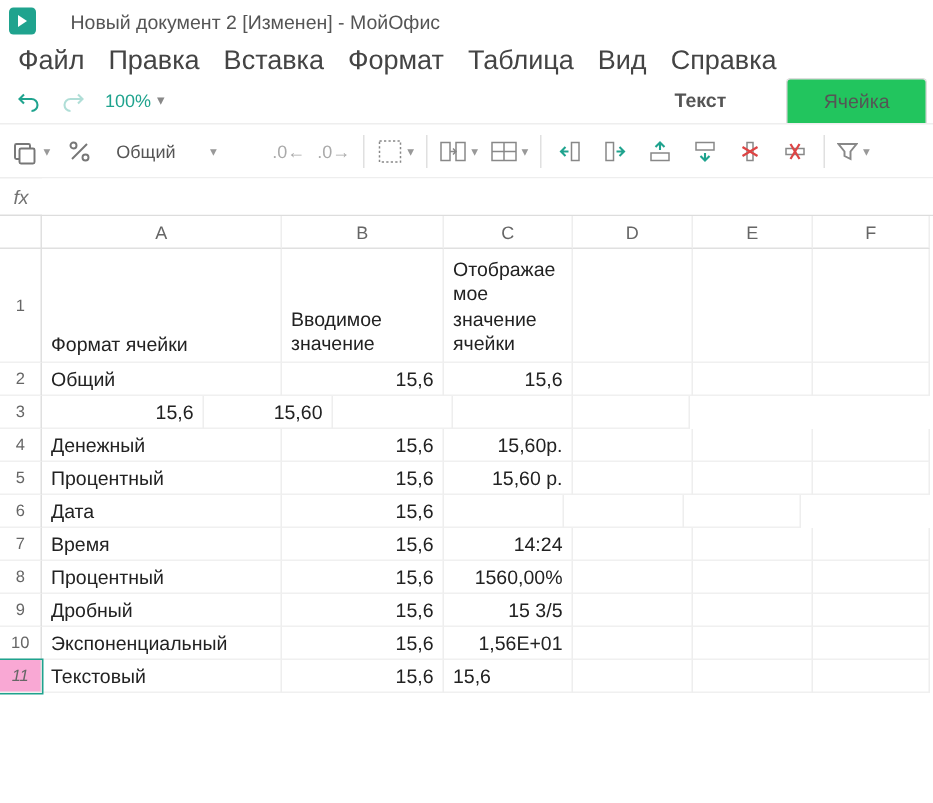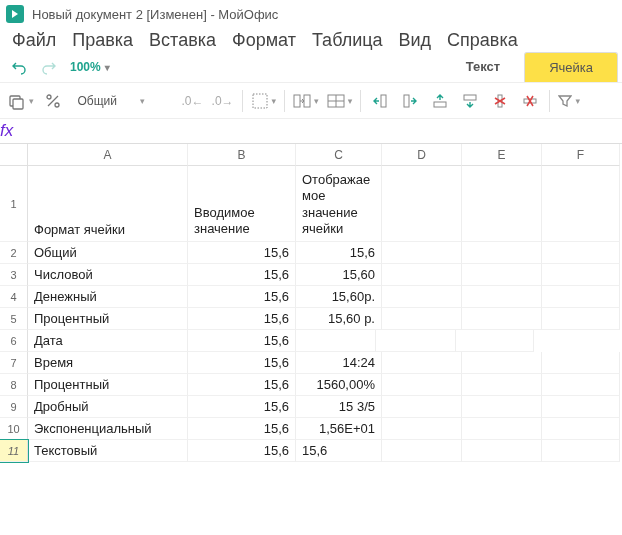--- a/index.html
+++ b/index.html
@@ -1,55 +1,55 @@
 <!DOCTYPE html>
 <html><head>
 <meta charset="utf-8">
 <style>
   * { box-sizing: border-box; margin: 0; padding: 0; font-family: "Segoe UI", Arial, sans-serif; }
   body { width: 622px; height: 535px; background: #fff; color: #333; font-size: 13px; overflow: hidden; }
 
   
-  .titlebar { display: flex; align-items: center; height: 28px; padding: 0 6px; }
+  .titlebar { display: flex; align-items: center; height: 28px; padding: 0 6px; gap: 15px; }
   .titlebar .logo { width: 18px; height: 18px; border-radius: 3px; background: #1fa38e; display: flex; align-items: center; justify-content: center; margin-right: 8px; }
   .titlebar .logo svg { width: 10px; height: 10px; }
   .titlebar .title { color: #555; font-size: 13px; }
 
   
   .menubar { display: flex; align-items: center; height: 24px; font-size: 18px; color: #444; padding: 0 4px; }
   .menubar .menu-item { padding: 0 8px; height: 24px; line-height: 24px; cursor: default; }
 
   
   .quickbar { display: flex; align-items: center; height: 30px; padding: 0 4px; }
   .quickbar .btn { width: 30px; height: 30px; display: flex; align-items: center; justify-content: center; color: #1fa38e; }
-  .quickbar .zoom { color: #1fa38e; font-size: 12px; padding: 0 6px; display: flex; align-items: center; font-weight: bold; }
+  .quickbar .zoom { color: #1fa38e; font-size: 12px; padding: 0 6px; display: flex; align-items: center; }
   .quickbar .zoom .chev { margin-left: 4px; color: #888; font-size: 10px; }
   .quickbar .spacer { flex: 1; }
   .tab { height: 30px; line-height: 30px; padding: 0 24px; font-size: 13px; color: #555; border-top-left-radius: 3px; border-top-right-radius: 3px; }
-  .tab.active { background: #fde047; border: 1px solid #ddd; border-bottom: none; font-weight: 500; }
+  .tab.active { background: #22c55e; border: 1px solid #ddd; border-bottom: none; font-weight: 500; margin-left: 16px; }
   .tab.inactive { background: transparent; font-weight: bold; }
 
   
   .toolbar { display: flex; align-items: center; height: 36px; padding: 0 4px; border-top: 1px solid #eee; }
   .toolbar .tb-btn { height: 30px; min-width: 30px; display: flex; align-items: center; justify-content: center; color: #666; padding: 0 4px; position: relative; }
   .toolbar .sep { width: 1px; height: 22px; background: #e0e0e0; margin: 0 4px; }
   .toolbar .chev { font-size: 9px; color: #999; margin-left: 3px; }
   .toolbar .fmt-label { font-size: 12px; color: #555; padding-left: 6px; padding-right: 20px; }
 
   
   .formulabar { display: flex; align-items: center; height: 26px; border-top: 1px solid #eee; border-bottom: 1px solid #ddd; }
-  .formulabar .fx { width: 28px; color: #6d28d9; font-style: italic; font-size: 17px; }
+  .formulabar .fx { width: 28px; text-align: center; color: #737373; font-style: italic; font-size: 13px; }
   .formulabar .fx-input { flex: 1; border: none; height: 24px; padding: 0 4px; font-size: 12px; }
 
   
   .grid { display: flex; flex-direction: column; font-size: 13px; color: #222; }
   .row { display: flex; height: 22px; }
   .row.header-row .cell { justify-content: center; color: #666; font-size: 12px; background: #fff; border-bottom: 1px solid #e0e0e0; }
   .row.tall { height: 76px; }
-  .row.selected .rowhead { background: #fef9c3; outline: 1px solid #1fa38e; z-index: 1; font-style: italic; }
+  .row.selected .rowhead { background: #f9a8d4; outline: 1px solid #1fa38e; z-index: 1; font-style: italic; }
   .rowhead { width: 28px; display: flex; align-items: center; justify-content: center; color: #666; font-size: 11px; border-right: 1px solid #e0e0e0; border-bottom: 1px solid #f0f0f0; background: #fff; }
   .cell { border-right: 1px solid #eee; border-bottom: 1px solid #f0f0f0; display: flex; align-items: center; padding: 0 6px; overflow: hidden; }
   .cell.colA { width: 160px; }
   .cell.colB { width: 108px; }
   .cell.colC { width: 86px; }
   .cell.colD { width: 80px; }
   .cell.colE { width: 80px; }
   .cell.colF { width: 78px; }
   .cell.num { justify-content: flex-end; }
   .cell.hdr { align-items: flex-end; padding-bottom: 4px; font-size: 13px; color: #222; }
@@ -224,21 +224,20 @@
         <div class="rowhead">2</div>
         <div class="cell colA">Общий</div>
         <div class="cell colB num">15,6</div>
         <div class="cell colC num">15,6</div>
         <div class="cell colD"></div>
         <div class="cell colE"></div>
         <div class="cell colF"></div>
       </div>
       <div class="row">
         <div class="rowhead">3</div>
-        <div class="cell colA">Числовой</div>
         <div class="cell colB num">15,6</div>
         <div class="cell colC num">15,60</div>
         <div class="cell colD"></div>
         <div class="cell colE"></div>
         <div class="cell colF"></div>
       </div>
       <div class="row">
         <div class="rowhead">4</div>
         <div class="cell colA">Денежный</div>
         <div class="cell colB num">15,6</div>

